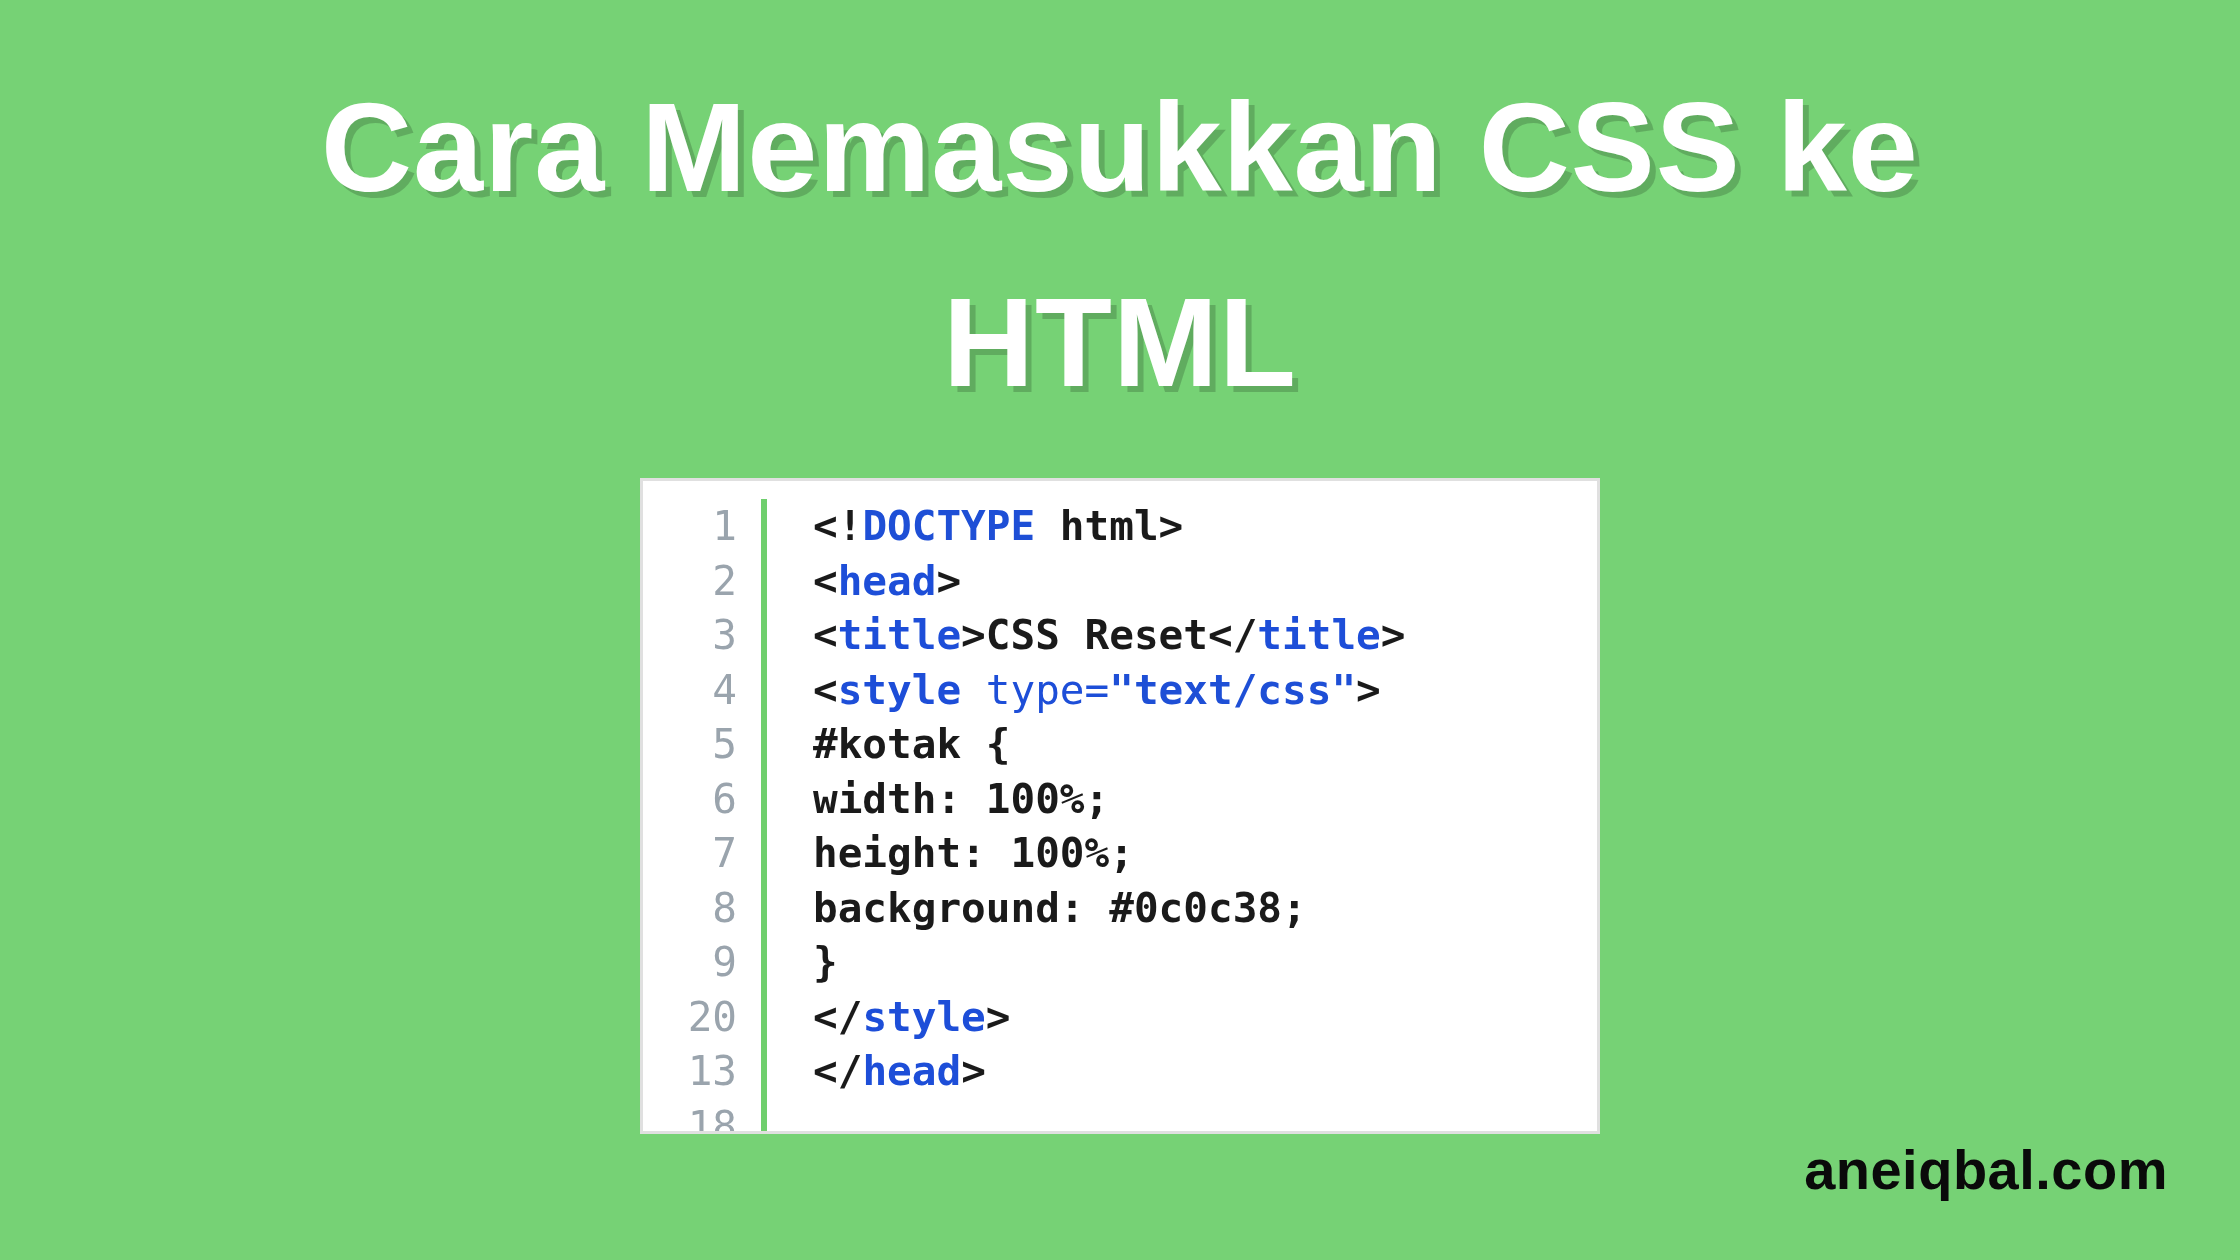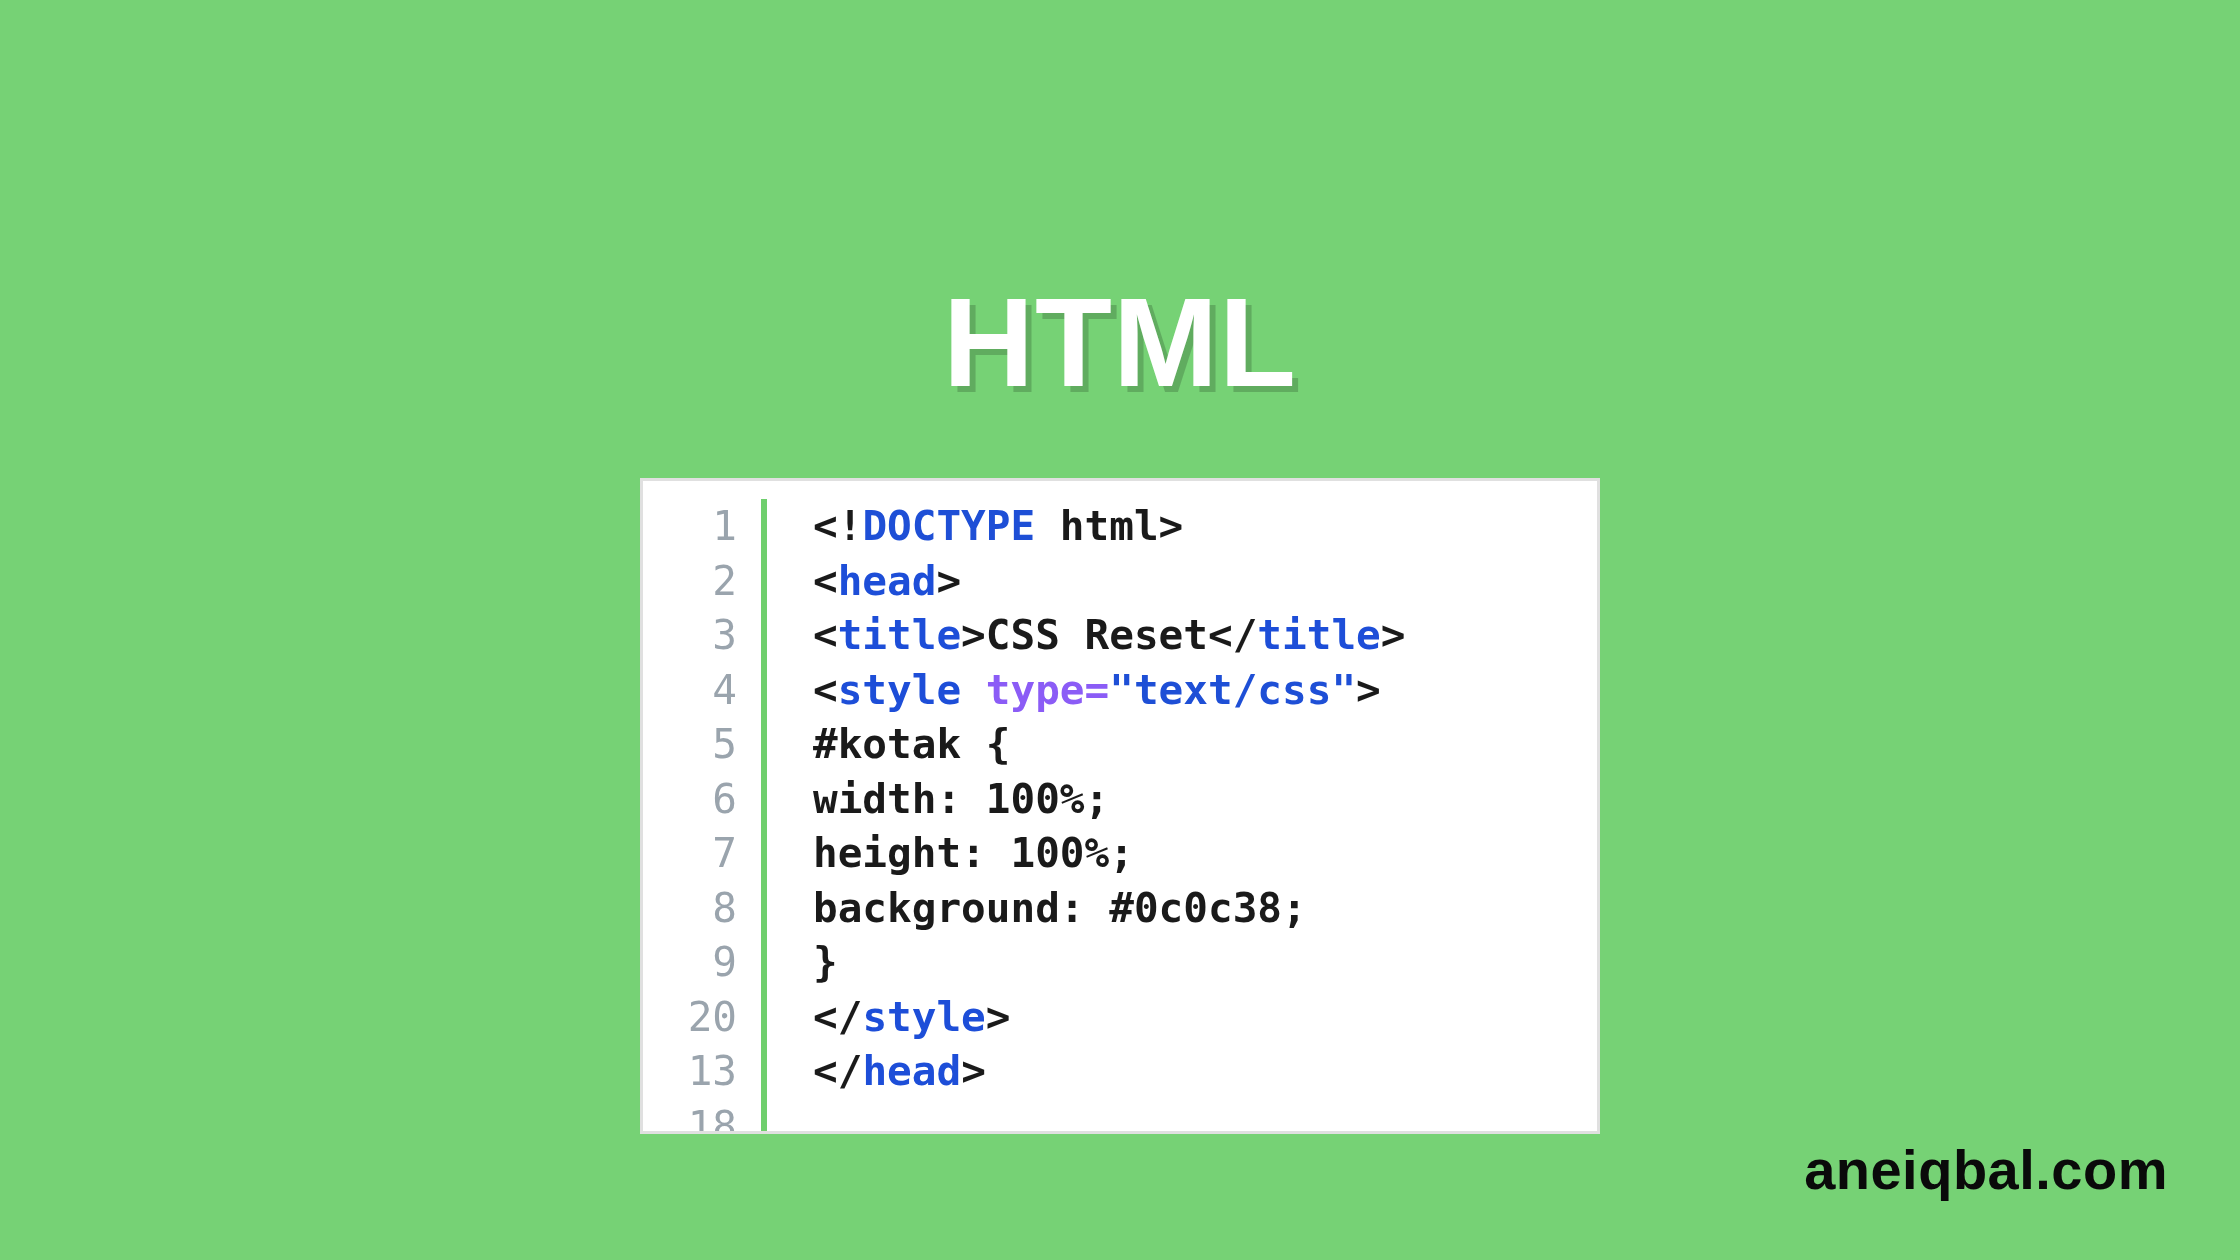--- a/index.html
+++ b/index.html
@@ -63,38 +63,38 @@
     font-family: "Consolas","Menlo","DejaVu Sans Mono",monospace;
     font-size: 41px;
     line-height: 54.5px;
     color: #1a1a1a;
     font-weight: 600;
     white-space: pre;
   }
   .t-pun   { color: #1a1a1a; }
   .t-kw    { color: #1e4fd6; font-weight: 700; text-align: right; }
   .t-tag   { color: #1d4ed8; font-weight: 700; }
-  .t-attr  { color: #8b5cf6; font-weight: 700; margin-top: 12px; }
+  .t-attr  { color: #1d4ed8; font-weight: 400; margin-top: 12px; }
   .t-str   { color: #1e4fd6; font-weight: 700; }
   .t-txt   { color: #1a1a1a; }
   .watermark {
     position: absolute;
     right: 72px;
     bottom: 58px;
     color: #0a0a0a;
     font-weight: 900;
     font-size: 56px;
     letter-spacing: 0.5px;
   }
 </style>
 </head>
 <body>
 
 <div class="title">
-  <br>
+  <span>Cara Memasukkan CSS ke</span><br>
   <span>HTML</span>
 </div>
 
 <div class="editor">
   <div class="gutter" id="gutter">
       <div>1</div>
       <div>2</div>
       <div>3</div>
       <div>4</div>
       <div>5</div>

